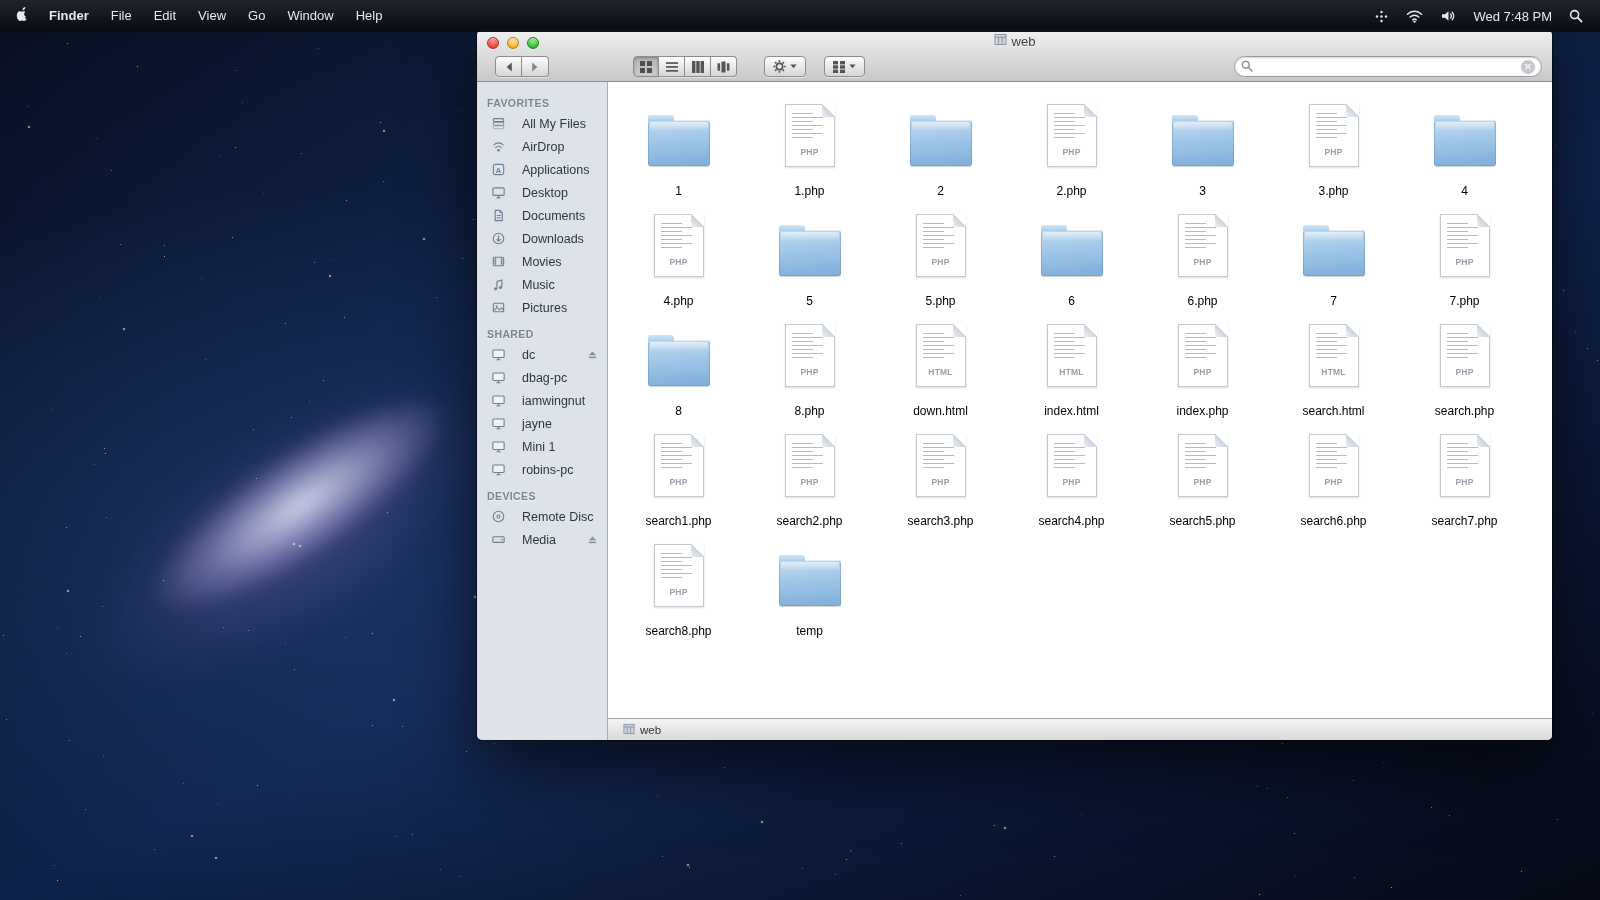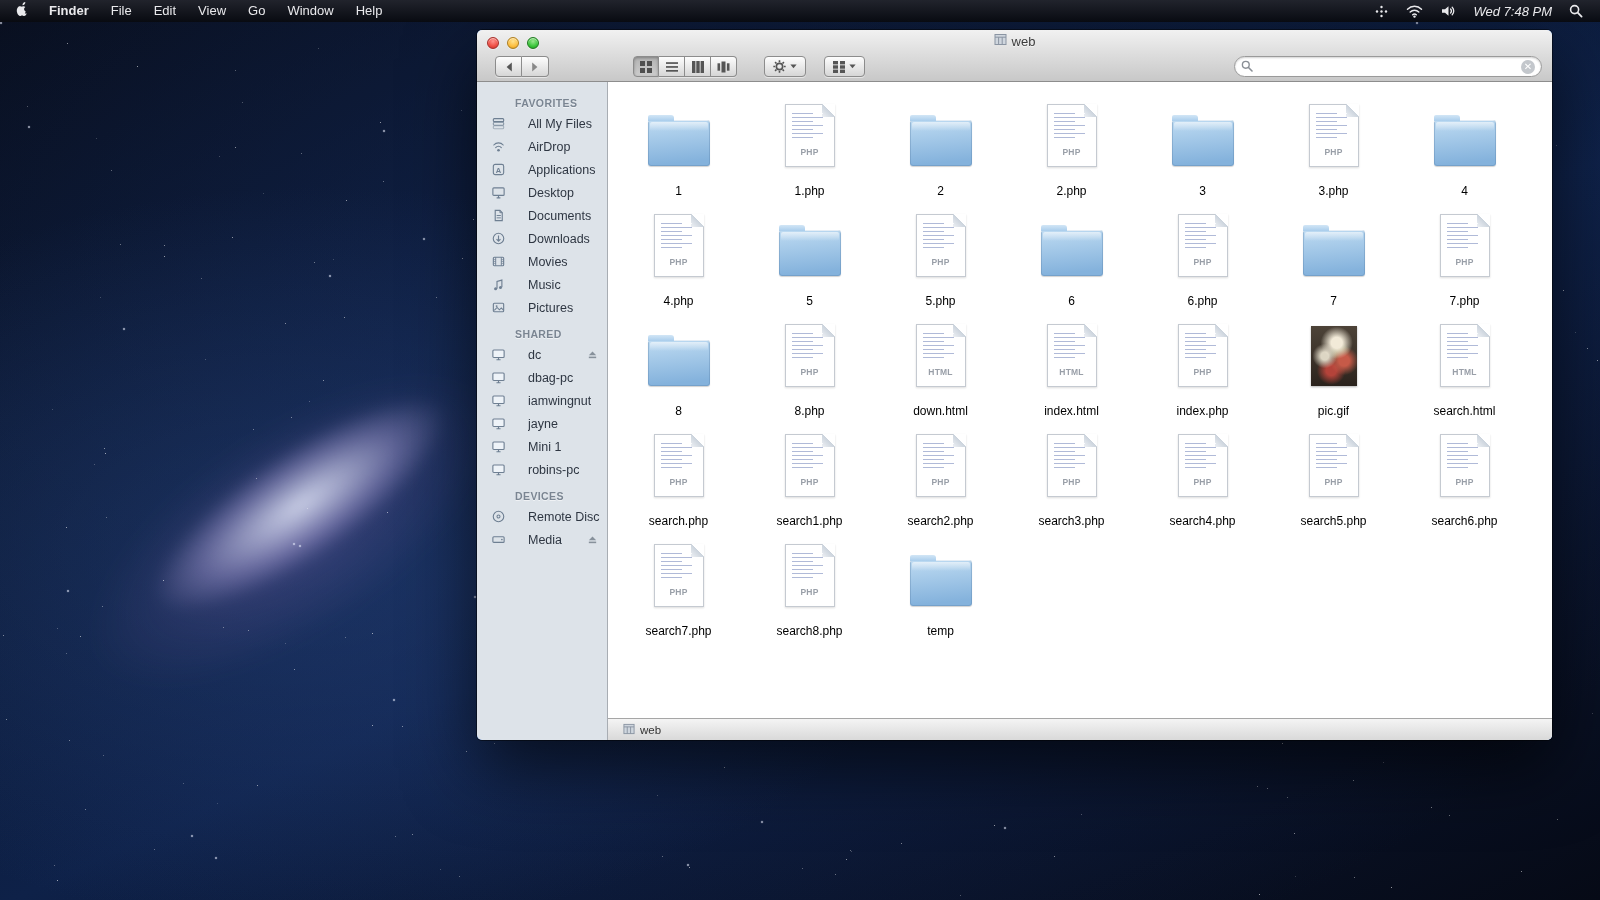--- a/index.html
+++ b/index.html
@@ -18,31 +18,31 @@
     background:
       radial-gradient(ellipse 46% 18% at 50% 50%, rgba(230,235,252,.85), rgba(180,170,225,.38) 46%, transparent 70%),
       radial-gradient(ellipse 62% 34% at 46% 54%, rgba(150,112,190,.28), transparent 70%);
     transform:rotate(-34deg); filter:blur(7px);
   }
   .stars,.stars2{ position:absolute; width:1px; height:1px; border-radius:50%; left:0; top:0; }
   .stars2{ width:2px; height:2px; }
 
   
   .menubar{
-    position:absolute; top:0; left:0; right:0; height:22px; z-index:60;
+    position:absolute; top:0; left:0; right:0; height:32px; z-index:60;
     background:linear-gradient(rgba(34,36,44,.96), rgba(8,10,16,.96));
     display:flex; align-items:center; color:#e9e9ec; font-size:13px; padding:0 8px;justify-content:flex-end;
   }
   .mb-left{ display:flex; align-items:center; }
   .mb-apple{ padding:0 9px 0 8px; display:flex; align-items:center; }
   .mb-item{ padding:0 11px; line-height:22px; cursor:default; white-space:nowrap; }
   .mb-app{ font-weight:bold; }
   .mb-right{ margin-left:auto; display:flex; align-items:center; }
   .mb-icon{ padding:0 9px; display:flex; align-items:center; }
-  .mb-time{ padding:0 8px; white-space:nowrap;font-style:italic; }
+  .mb-time{ padding:0 8px; white-space:nowrap; }
 
   
   .window{
     position:absolute; left:477px; top:30px; width:1075px; height:710px;
     border-radius:5px; overflow:hidden; display:flex; flex-direction:column;
     box-shadow:0 28px 70px rgba(0,0,0,.65), 0 0 0 1px rgba(0,0,0,.45);
     background:#3b82f6; z-index:40;
   }
   .chrome{
     flex:0 0 52px; position:relative;
@@ -79,22 +79,22 @@
     padding:0 6px; gap:4px; box-shadow:inset 0 1px 2px rgba(0,0,0,.18);
   }
   .search input{ flex:1; border:none; outline:none; background:transparent; font-size:12px; font-family:"Liberation Sans",sans-serif; min-width:0; }
   .search-clear{ width:14px; height:14px; border-radius:50%; background:#c3c7cc; color:#fff;
     font-size:10px; line-height:14px; text-align:center; flex:0 0 auto; }
 
   
   .winbody{ flex:1; display:flex; min-height:0; }
   .sidebar{ flex:0 0 131px; width:131px; background:#dde3e9; border-right:1px solid #a8adb3; padding-top:6px; overflow:hidden; }
   .sb-header{ font-size:10.5px; font-weight:bold; color:#7a8592; letter-spacing:.4px;
-    padding:9px 0 3px 10px; text-shadow:0 1px 0 rgba(255,255,255,.55);margin-left:28px; }
-  .sb-item{ height:23px; display:flex; align-items:center; gap:22px; padding-left:13px;
+    padding:9px 0 3px 10px; text-shadow:0 1px 0 rgba(255,255,255,.55); }
+  .sb-item{ height:23px; display:flex; align-items:center; gap:16px; padding-left:13px;
     font-size:12.5px; color:#2e3642; cursor:default; }
   .sb-icon{ width:16px; height:16px; display:flex; align-items:center; justify-content:center; flex:0 0 16px; }
   .sb-label{ white-space:nowrap; overflow:hidden; }
   .sb-eject{ margin-left:auto; margin-right:9px; display:flex; }
 
   .content{ flex:1; min-width:0; display:flex; flex-direction:column; background:#fff; }
   .file-grid{ flex:1; display:grid; grid-template-columns:repeat(7,131px); grid-auto-rows:110px;
     padding:14px 0 0 5px; align-content:start; overflow:hidden; }
   .cell{ display:flex; flex-direction:column; align-items:center; cursor:default;gap:12px; }
   .icon-slot{ height:72px; display:flex; align-items:flex-end; justify-content:center; }
@@ -640,26 +640,20 @@
               <div class="doc">
                 <div class="doc-fold"></div>
                 <div class="doc-lines"></div>
                 <div class="doc-tag">PHP</div>
               </div>
             </div>
             <div class="cell-label">index.php</div>
           </div>
           <div class="cell">
             <div class="icon-slot">
-              <div class="thumb"></div>
-            </div>
-            <div class="cell-label">pic.gif</div>
-          </div>
-          <div class="cell">
-            <div class="icon-slot">
               <div class="doc">
                 <div class="doc-fold"></div>
                 <div class="doc-lines"></div>
                 <div class="doc-tag">HTML</div>
               </div>
             </div>
             <div class="cell-label">search.html</div>
           </div>
           <div class="cell">
             <div class="icon-slot">

